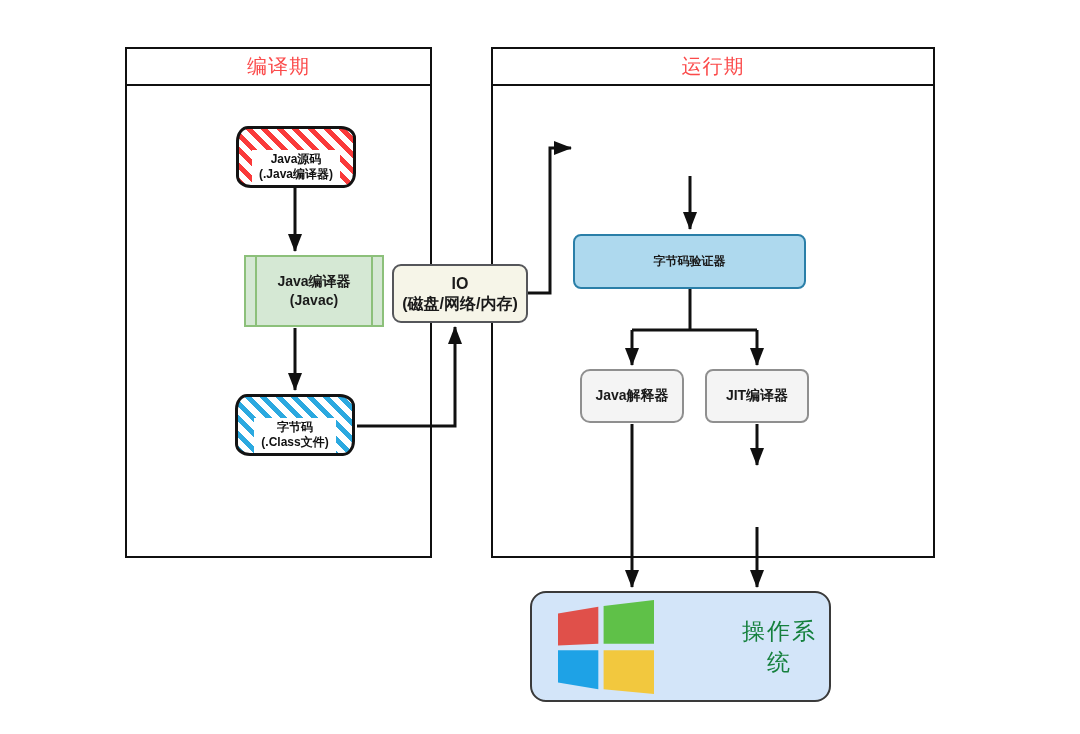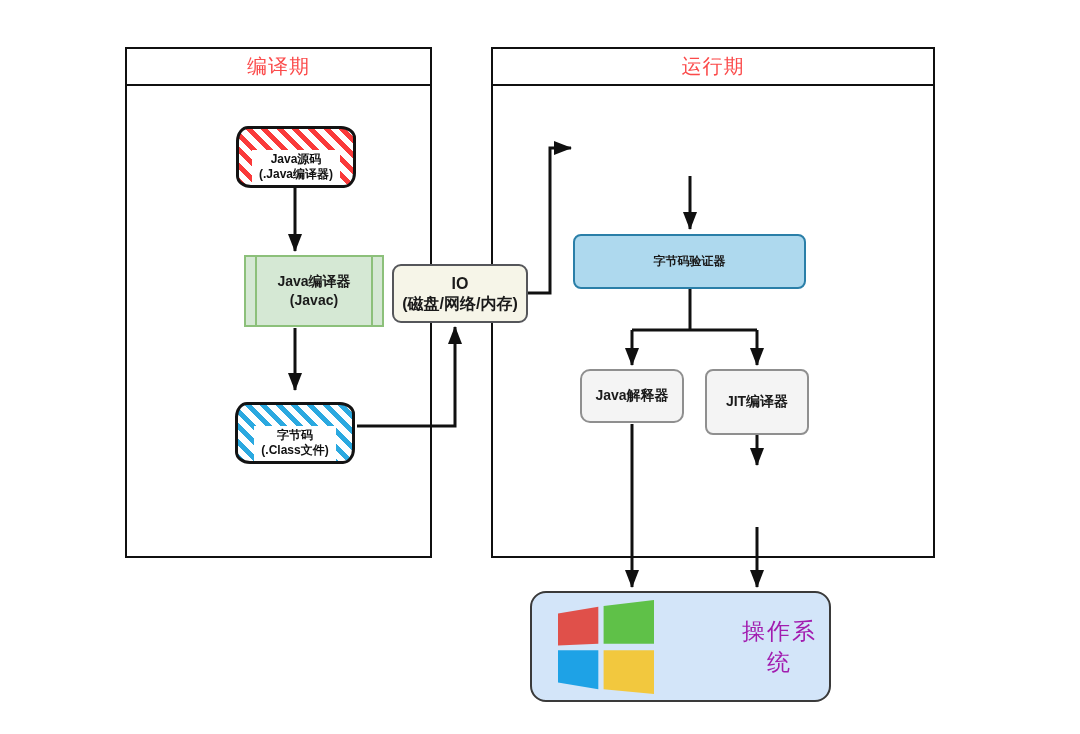--- a/index.html
+++ b/index.html
@@ -23,21 +23,21 @@
   
   .node { position:absolute; z-index:2; display:flex; align-items:center;
           justify-content:center; text-align:center; color:#1a1a1a; }
 
   
   .sketch { border:3.5px solid #131313; border-radius:12px 15px 12px 15px/15px 12px 15px 12px;
             overflow:hidden;align-items:flex-end; }
   .stripes-red  { background:repeating-linear-gradient(45deg,
                   var(--red-stripe,#fa3a3a) 0 5px, #ffffff 5px 11px); }
   .stripes-blue { background:repeating-linear-gradient(45deg,
-                  var(--blue-stripe,#2ba9e0) 0 5px, #ffffff 5px 11px);margin-top:8px; }
+                  var(--blue-stripe,#2ba9e0) 0 5px, #ffffff 5px 11px); }
   .plate { background:#ffffff; padding:2px 7px; font-weight:bold; font-size:12px;
            line-height:1.3; color:#111; }
 
   .node-java-source { left:236px; top:126px; width:120px; height:62px; }
   .node-bytecode    { left:235px; top:394px; width:120px; height:62px; }
 
   
   .node-java-compiler { left:228px; top:255px; width:140px; height:72px;
       background:var(--green-fill,#d5e8d4); border:2px solid var(--green-border,#8cc07a);
       font-weight:bold; font-size:14px; line-height:1.35;margin-left:16px; }
@@ -55,28 +55,28 @@
       background:var(--peach-fill,#ffe8cc); border:2px solid var(--peach-border,#dfa02e);
       border-radius:8px; font-weight:bold; font-size:14px; }
 
   .node-verifier { left:573px; top:234px; width:233px; height:55px;
       background:var(--blue-fill,#aed9ee); border:2px solid var(--blue-border,#2a7fa8);
       border-radius:8px; font-weight:bold; font-size:12px; }
 
   .gray-node { background:var(--gray-fill,#f4f4f4); border:2px solid var(--gray-border,#8f8f8f);
       border-radius:8px; font-weight:bold; font-size:14px; }
   .node-interpreter  { left:580px; top:369px; width:104px; height:54px;border-radius:10px; }
-  .node-jit          { left:705px; top:369px; width:104px; height:66px; }
+  .node-jit          { left:705px; top:369px; width:104px; height:54px; }
   .node-machine-code { left:712px; top:469px; width:87px;  height:56px; font-size:13px; }
 
   .node-os { left:530px; top:591px; width:301px; height:111px;
       background:var(--os-fill,#d3e5f9); border:2.5px solid #3a3a3a; border-radius:16px;
       justify-content:flex-start; }
   .os-logo { width:104px; height:96px; margin-left:22px; flex:0 0 auto; }
-  .os-label { font-size:23px; color:#a21caf; margin-left:72px; letter-spacing:2px; }
+  .os-label { font-size:23px; color:#15803d; margin-left:72px; letter-spacing:2px; }
   .win-red    { fill:var(--win-red,#e0504a); }
   .win-green  { fill:var(--win-green,#5fc148); }
   .win-blue   { fill:var(--win-blue,#1ea2e6); }
   .win-yellow { fill:var(--win-yellow,#f2c83e); }
 </style>
 </head>
 <body>
 
 <div class="stage">
 

